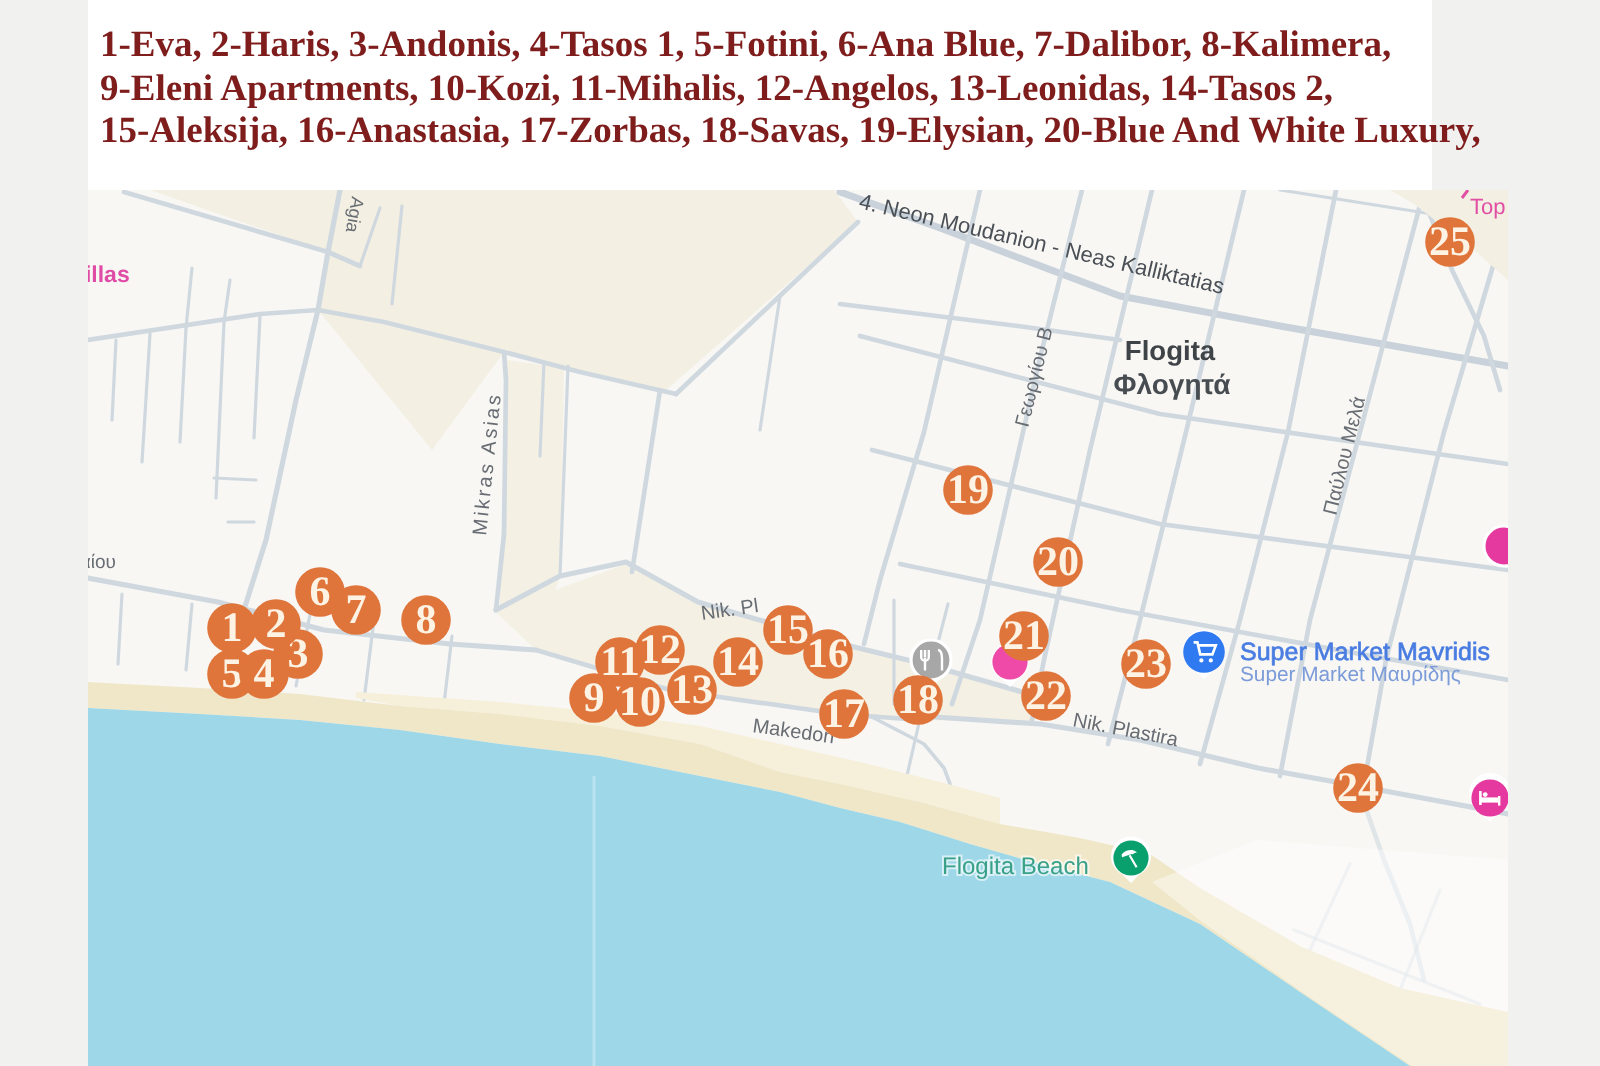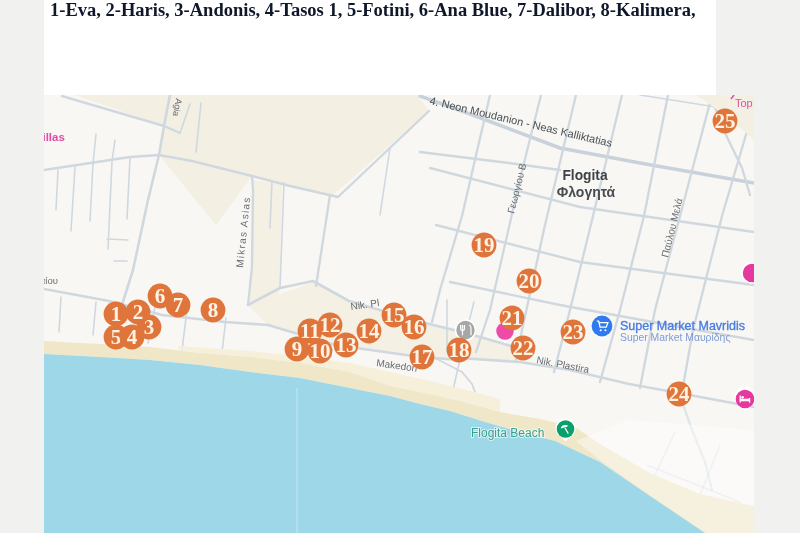--- a/index.html
+++ b/index.html
@@ -1,26 +1,28 @@
 <!DOCTYPE html>
 <html><head>
 <meta charset="utf-8">
 <style>
 html,body{margin:0;padding:0;}
 body{width:800px;height:533px;background:#f1f1f0;overflow:hidden;position:relative;}
 #banner{position:absolute;left:44px;top:0;width:672px;height:95px;background:#ffffff;
-  font-family:"Liberation Serif",serif;font-weight:bold;font-size:18.5px;color:#0f172a;
-  line-height:21.5px;padding:0 0 0 6px;box-sizing:border-box;white-space:nowrap;}
+  font-family:"Liberation Serif",serif;font-weight:bold;font-size:18.5px;color:#7f1d1d;
+  line-height:21.5px;padding:13px 0 0 6px;box-sizing:border-box;white-space:nowrap;}
 #map{position:absolute;left:44px;top:95px;width:710px;height:438px;}
 </style>
 </head>
 <body>
 
 <div id="banner">
 <div>1-Eva, 2-Haris, 3-Andonis, 4-Tasos 1, 5-Fotini, 6-Ana Blue, 7-Dalibor, 8-Kalimera,</div>
+<div>9-Eleni Apartments, 10-Kozi, 11-Mihalis, 12-Angelos, 13-Leonidas, 14-Tasos 2,</div>
+<div>15-Aleksija, 16-Anastasia, 17-Zorbas, 18-Savas, 19-Elysian, 20-Blue And White Luxury,</div>
 </div>
 
 <div id="map">
 <svg width="710" height="438" viewBox="44 95 710 438" font-family="Liberation Sans, sans-serif">
 
 <rect x="44" y="95" width="710" height="438" fill="#f8f7f4"></rect>
 
 <polygon points="75,95 417,95 429,111 332,196 252,176 216,225 159,155 164,126" fill="#f3efe2"></polygon>
 
 <polygon points="248,306 313,282 349,302 417,322 466,334 525,350 516,361 460,360 420,357 335,345 268,325" fill="#f4f0e4"></polygon>

